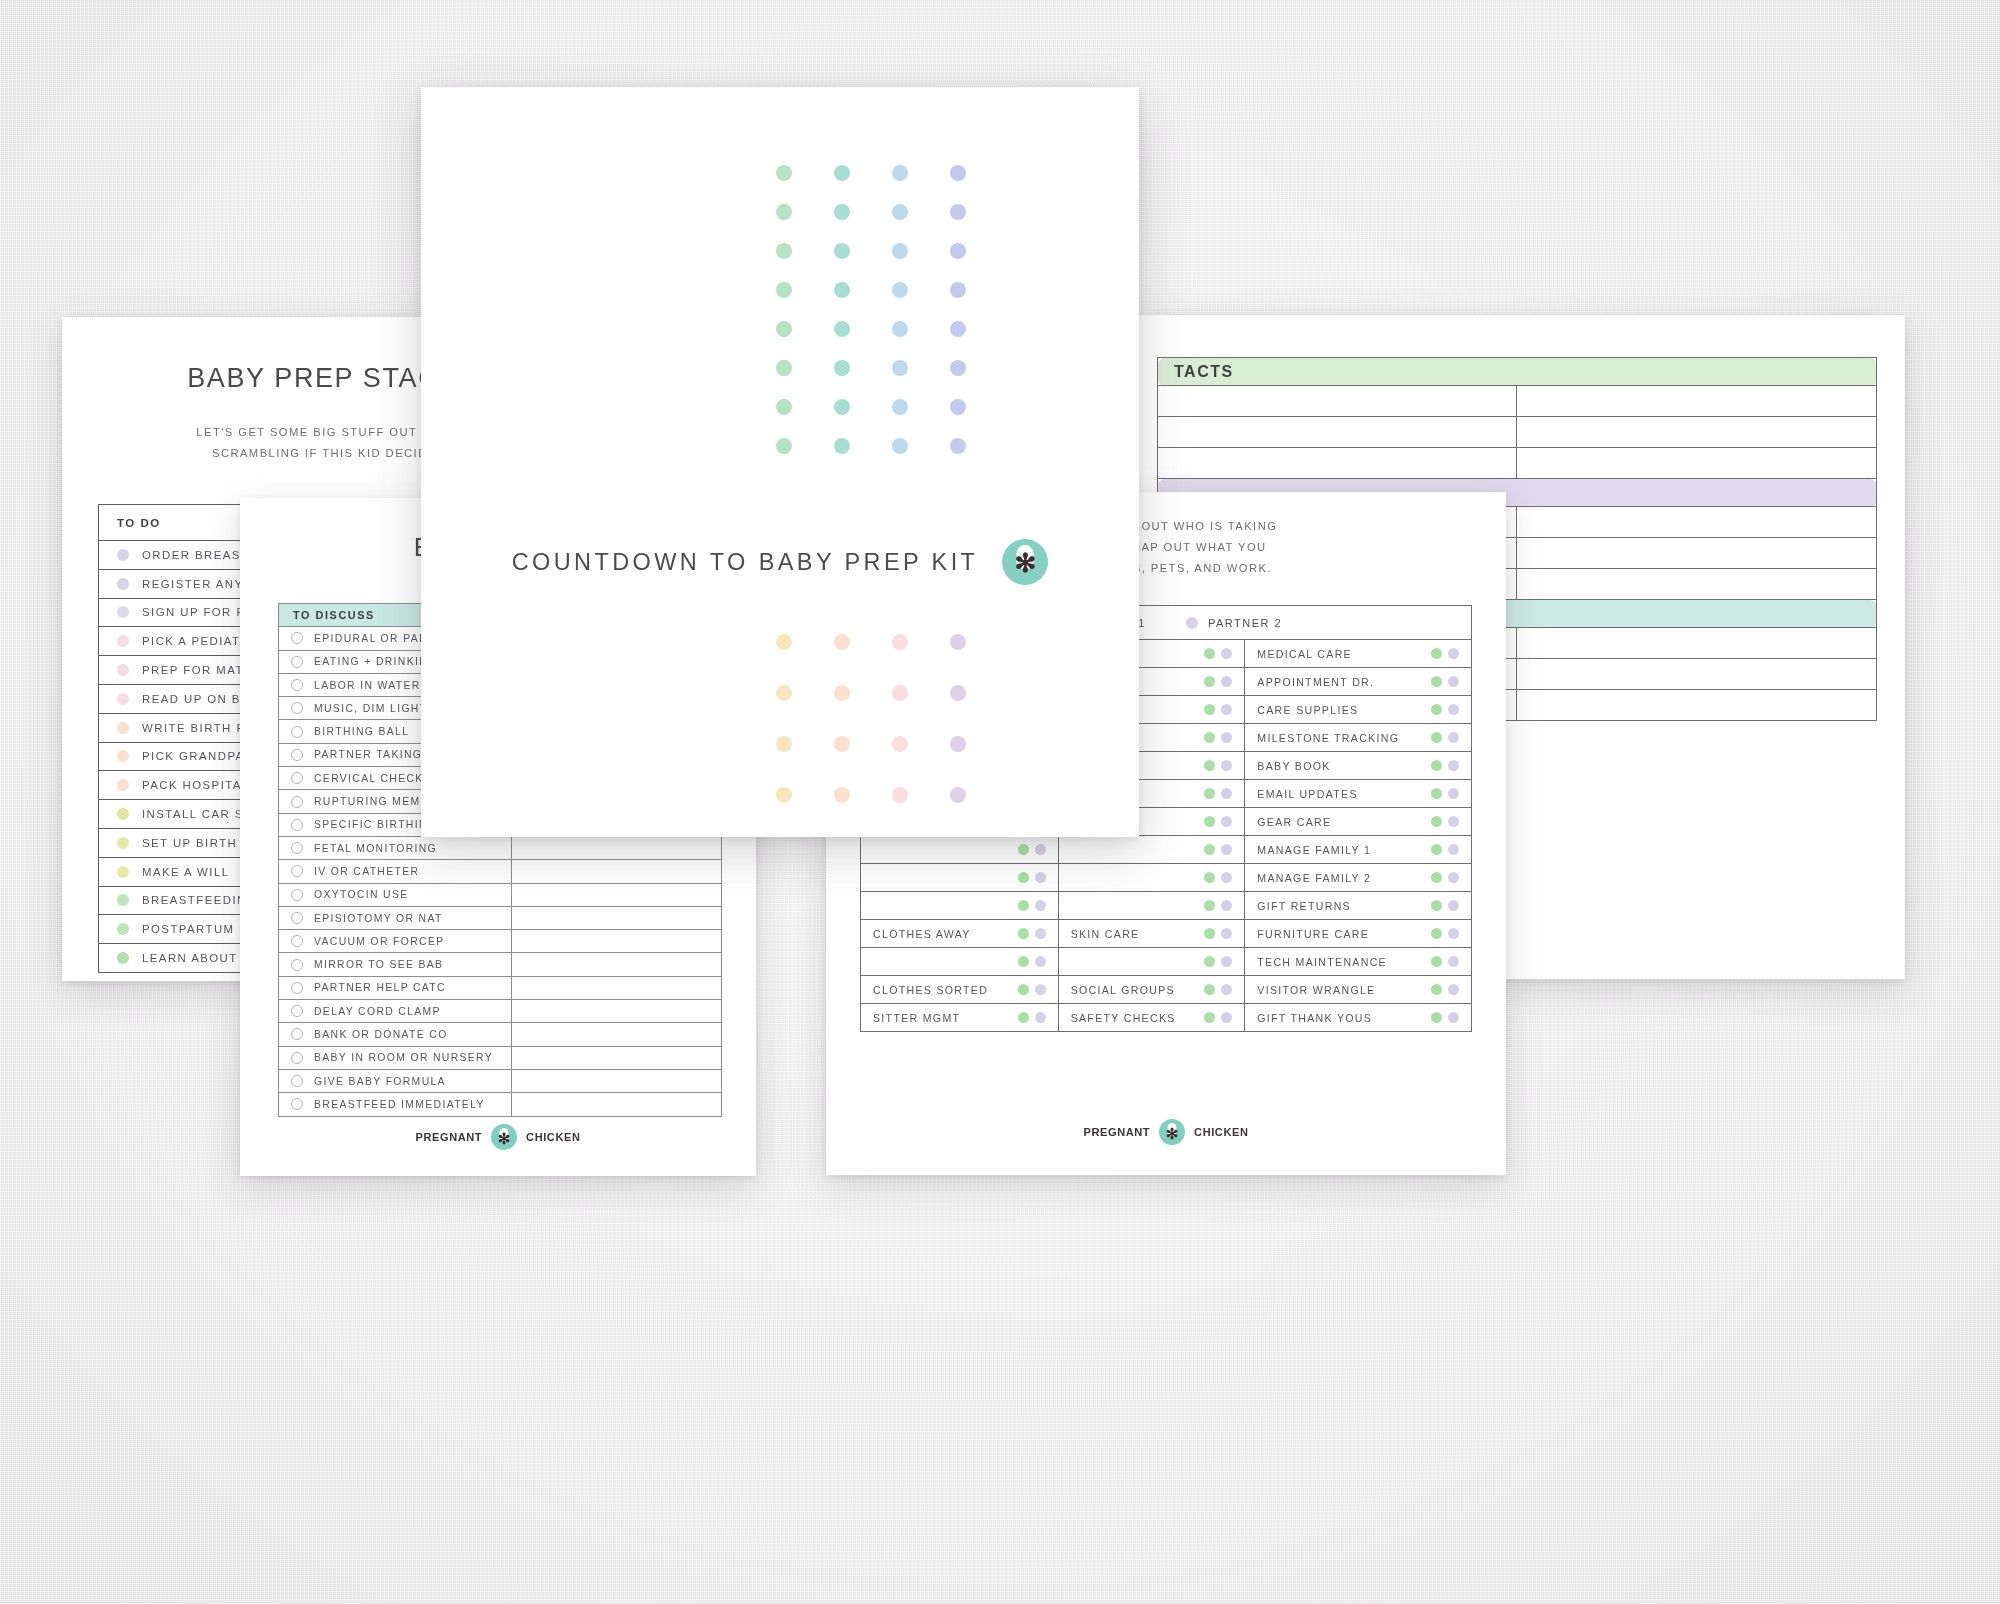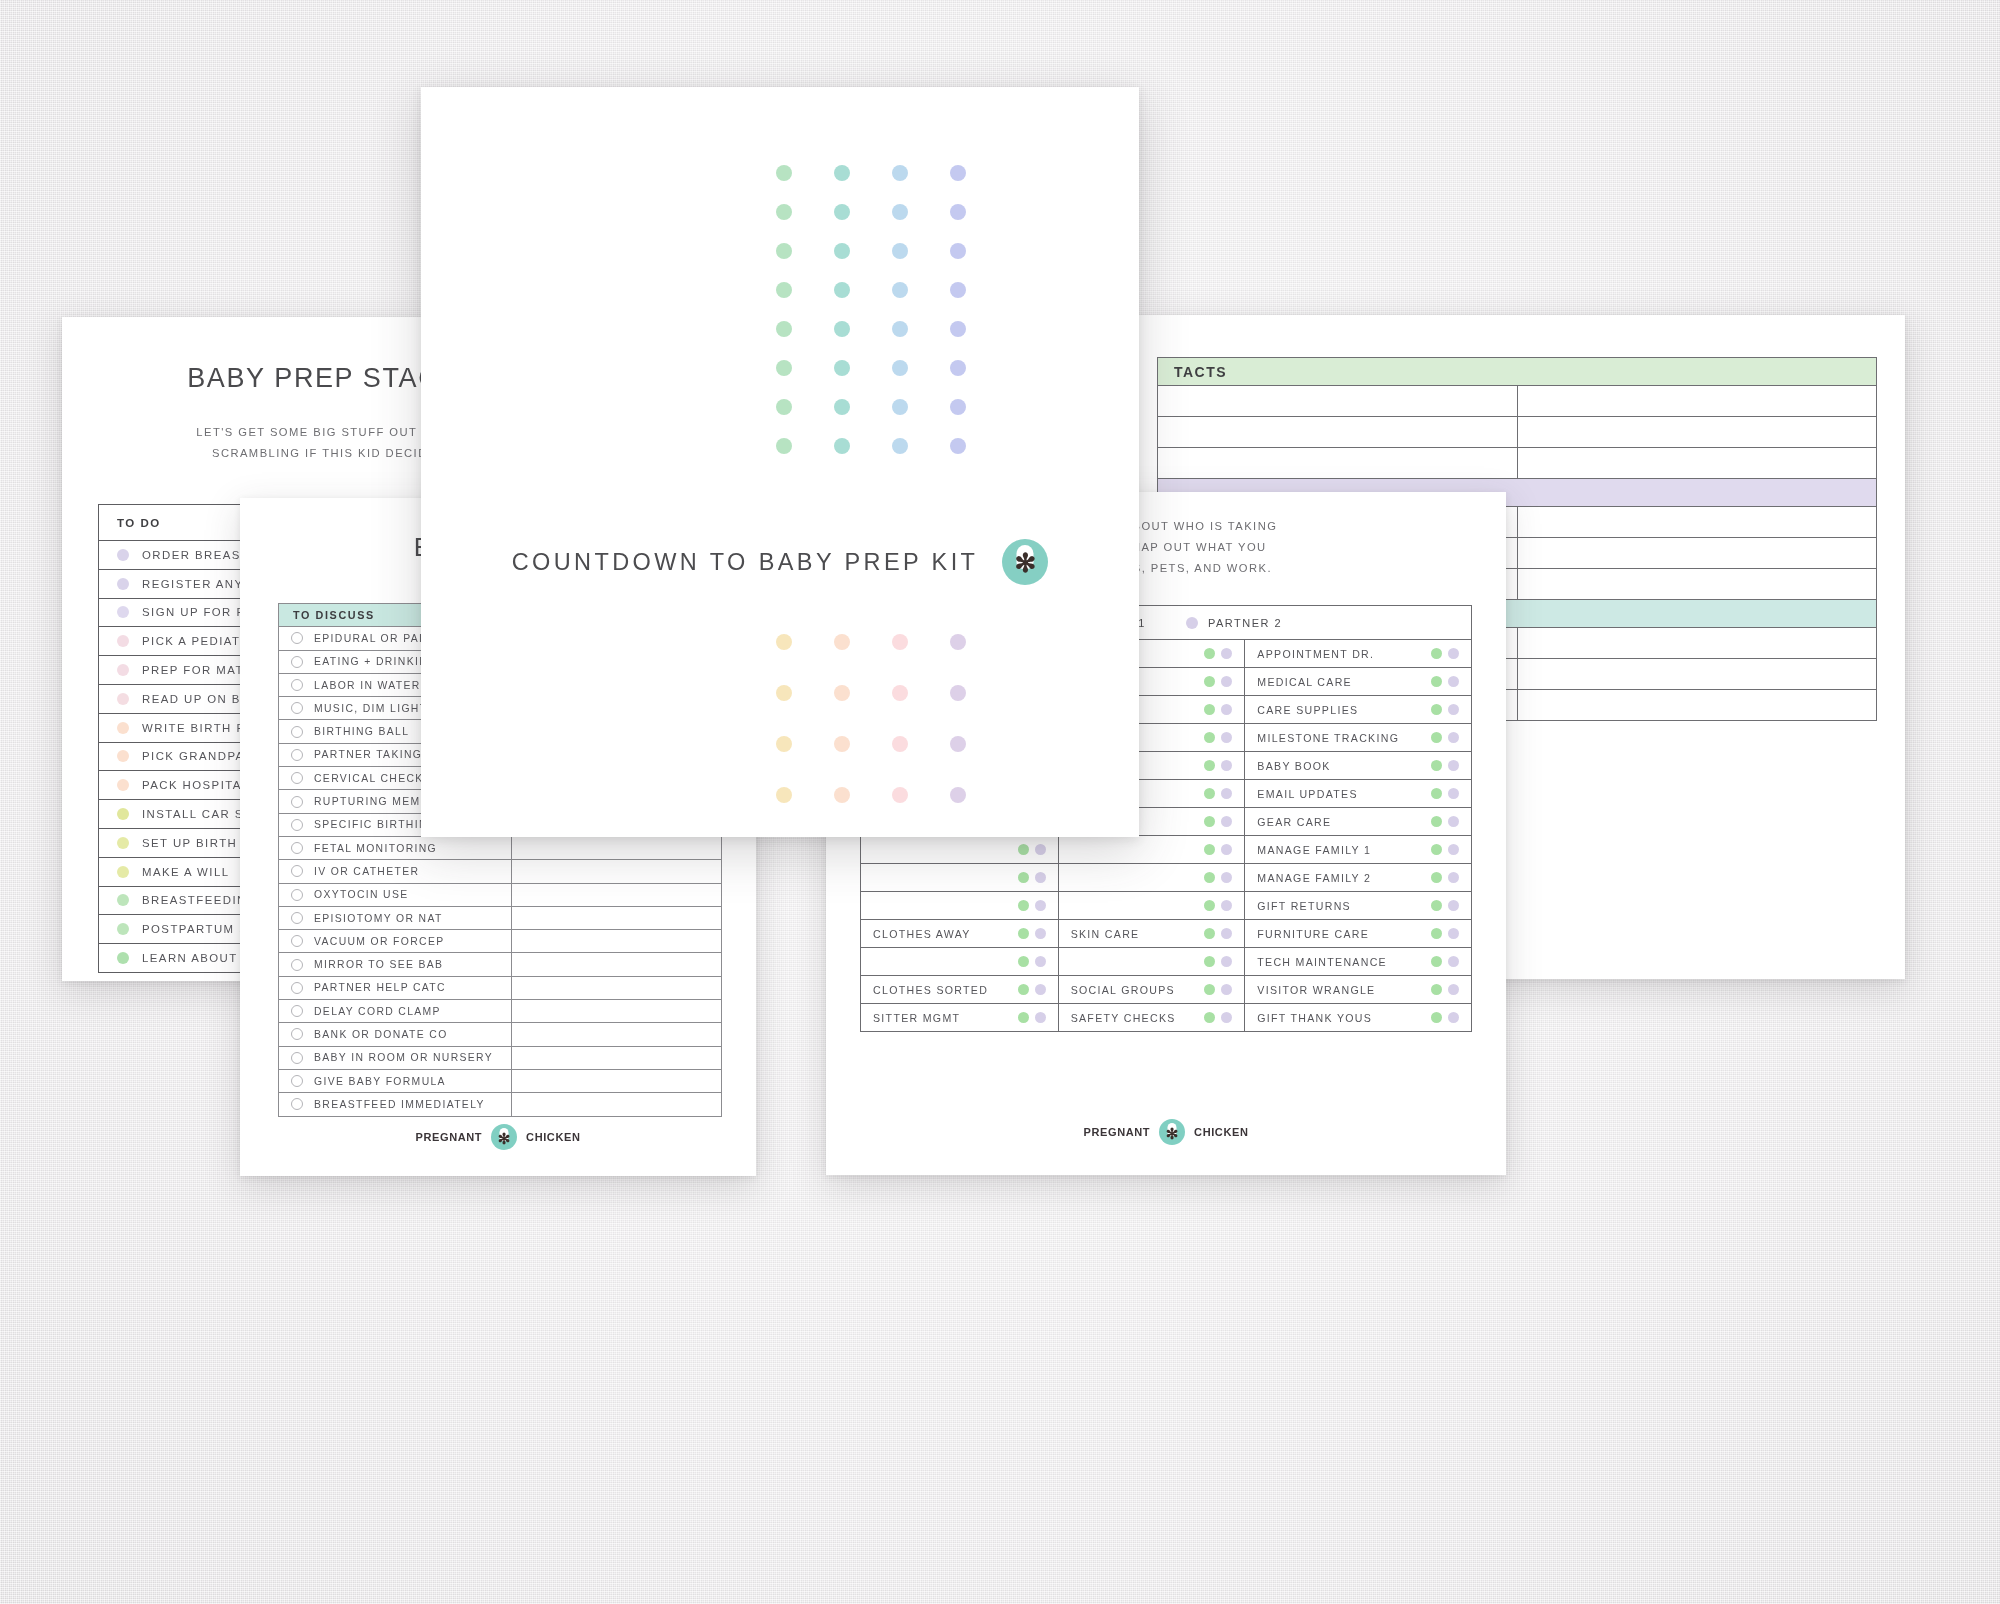--- a/index.html
+++ b/index.html
@@ -141,21 +141,21 @@
   }
   .dot-grid { position: absolute; display: grid; }
   #cover-dots-top { left: 355px; top: 78px; grid-template-columns: repeat(4, 58px); grid-auto-rows: 39px; }
   #cover-dots-bottom { left: 355px; top: 547px; grid-template-columns: repeat(4, 58px); grid-auto-rows: 51px; }
   .grid-dot { width: 16px; height: 16px; border-radius: 50%; }
 
   
   #sheet-postpartum .page-title { margin-top: 35px; font-size: 27px; text-align: left; padding-left: 9px; }
   .pp-table { margin: 42px 0 0 20px; width: 720px; border-collapse: collapse; }
   .pp-table td { border: 1px solid #6e6e72; }
-  .pp-band { height: 28px; font-size: 14px; letter-spacing: 1.5px; color: #3f3f42; padding-left: 16px; font-weight: bold; }
+  .pp-band { height: 28px; font-size: 16px; letter-spacing: 1.5px; color: #3f3f42; padding-left: 16px; font-weight: bold; border-radius: 7px; }
   .pp-band.green { background: #d9edd5; }
   .pp-band.purple { background: #e0daee; }
   .pp-band.teal { background: #cde9e4; }
   .pp-sub { height: 30px; font-size: 10.8px; letter-spacing: 1.35px; color: #55555a; padding-left: 16px; }
   .pp-blank { height: 31px; }
 
   
   #sheet-partner .page-title { margin-top: 42px; text-align: center; font-size: 26px; }
   #sheet-partner .page-sub { margin-top: 24px; }
   .legend-box {
@@ -634,50 +634,50 @@
                 <div class="pc-cell">
                   <span class="pc-label"></span>
                   <span class="pc-dots">
                     <span class="dot" style="background: rgb(168, 224, 164);"></span>
                     <span class="dot" style="background: rgb(214, 207, 232);"></span>
                   </span>
                 </div>
               </td>
               <td>
                 <div class="pc-cell">
+                  <span class="pc-label">MEDICAL CARE</span>
+                  <span class="pc-dots">
+                    <span class="dot" style="background: rgb(168, 224, 164);"></span>
+                    <span class="dot" style="background: rgb(214, 207, 232);"></span>
+                  </span>
+                </div>
+              </td>
+            </tr>
+            <tr>
+              <td>
+                <div class="pc-cell">
+                  <span class="pc-label"></span>
+                  <span class="pc-dots">
+                    <span class="dot" style="background: rgb(168, 224, 164);"></span>
+                    <span class="dot" style="background: rgb(214, 207, 232);"></span>
+                  </span>
+                </div>
+              </td>
+              <td>
+                <div class="pc-cell">
+                  <span class="pc-label"></span>
+                  <span class="pc-dots">
+                    <span class="dot" style="background: rgb(168, 224, 164);"></span>
+                    <span class="dot" style="background: rgb(214, 207, 232);"></span>
+                  </span>
+                </div>
+              </td>
+              <td>
+                <div class="pc-cell">
                   <span class="pc-label">APPOINTMENT DR.</span>
-                  <span class="pc-dots">
-                    <span class="dot" style="background: rgb(168, 224, 164);"></span>
-                    <span class="dot" style="background: rgb(214, 207, 232);"></span>
-                  </span>
-                </div>
-              </td>
-            </tr>
-            <tr>
-              <td>
-                <div class="pc-cell">
-                  <span class="pc-label"></span>
-                  <span class="pc-dots">
-                    <span class="dot" style="background: rgb(168, 224, 164);"></span>
-                    <span class="dot" style="background: rgb(214, 207, 232);"></span>
-                  </span>
-                </div>
-              </td>
-              <td>
-                <div class="pc-cell">
-                  <span class="pc-label"></span>
-                  <span class="pc-dots">
-                    <span class="dot" style="background: rgb(168, 224, 164);"></span>
-                    <span class="dot" style="background: rgb(214, 207, 232);"></span>
-                  </span>
-                </div>
-              </td>
-              <td>
-                <div class="pc-cell">
-                  <span class="pc-label">MEDICAL CARE</span>
                   <span class="pc-dots">
                     <span class="dot" style="background: rgb(168, 224, 164);"></span>
                     <span class="dot" style="background: rgb(214, 207, 232);"></span>
                   </span>
                 </div>
               </td>
             </tr>
             <tr>
               <td>
                 <div class="pc-cell">

